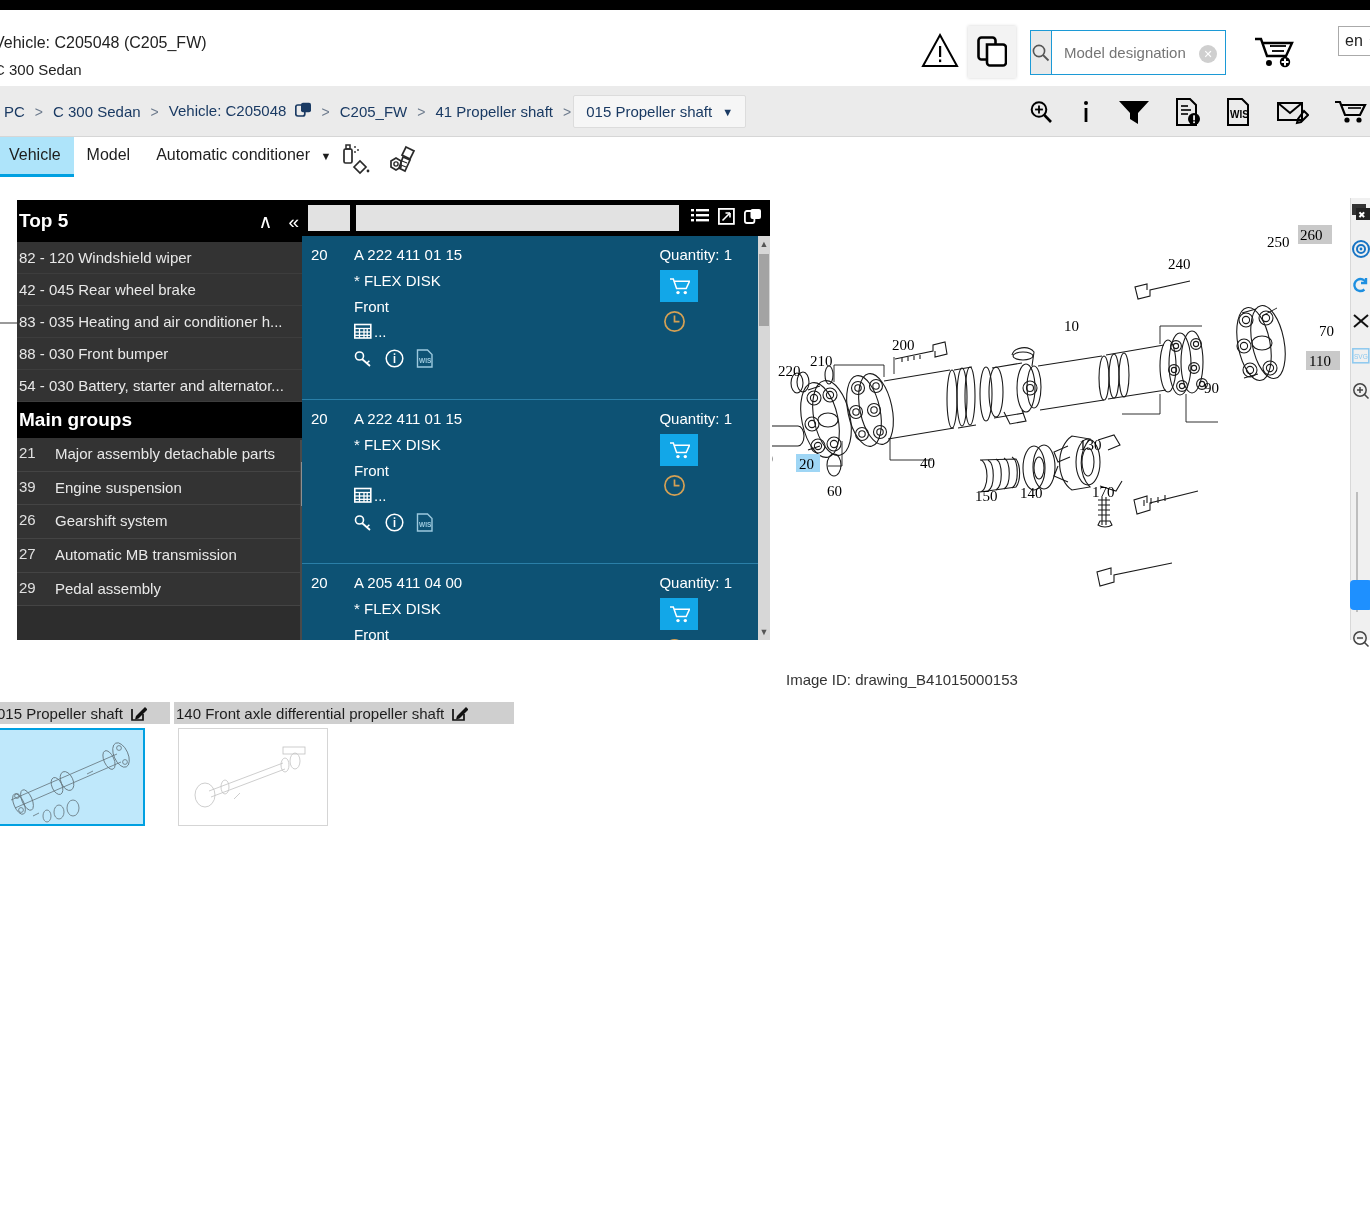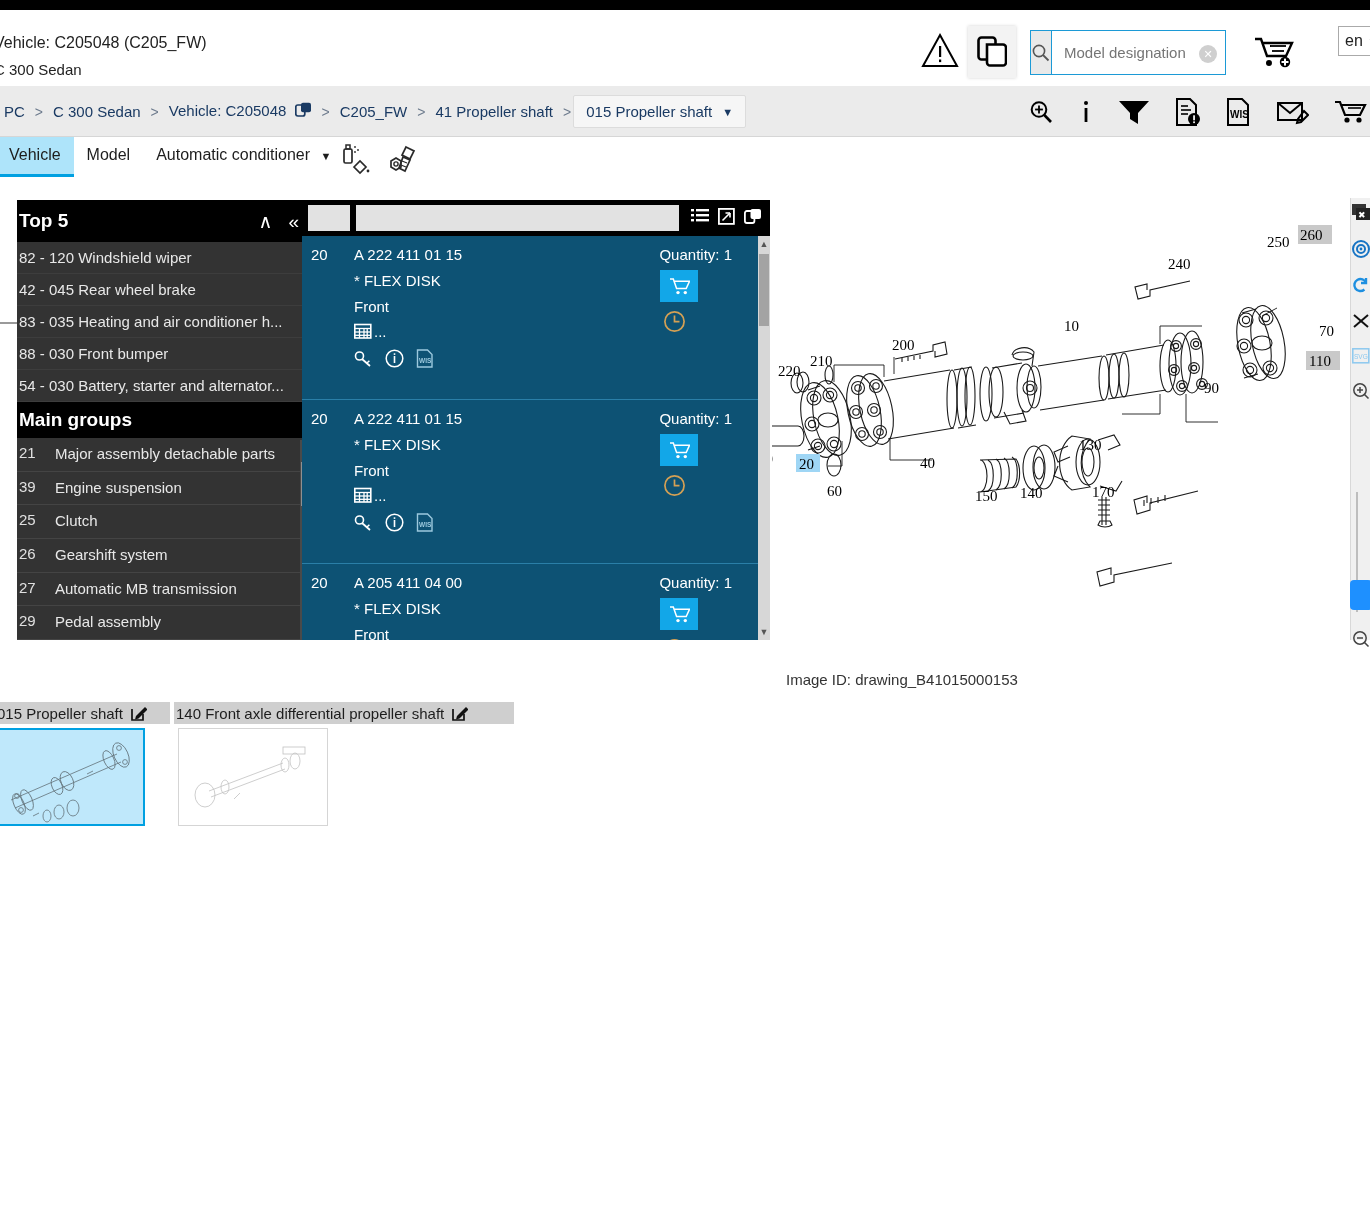--- a/index.html
+++ b/index.html
@@ -451,24 +451,20 @@
       <span class="t">Main groups</span>
     </div>
     <div class="mg-list">
       <div class="mg-row">
         <span class="num">21</span>
         <span class="lbl">Major assembly detachable parts</span>
       </div>
       <div class="mg-row">
         <span class="num">39</span>
         <span class="lbl">Engine suspension</span>
-      </div>
-      <div class="mg-row">
-        <span class="num">25</span>
-        <span class="lbl">Clutch</span>
       </div>
       <div class="mg-row">
         <span class="num">26</span>
         <span class="lbl">Gearshift system</span>
       </div>
       <div class="mg-row">
         <span class="num">27</span>
         <span class="lbl">Automatic MB transmission</span>
       </div>
       <div class="mg-row">

